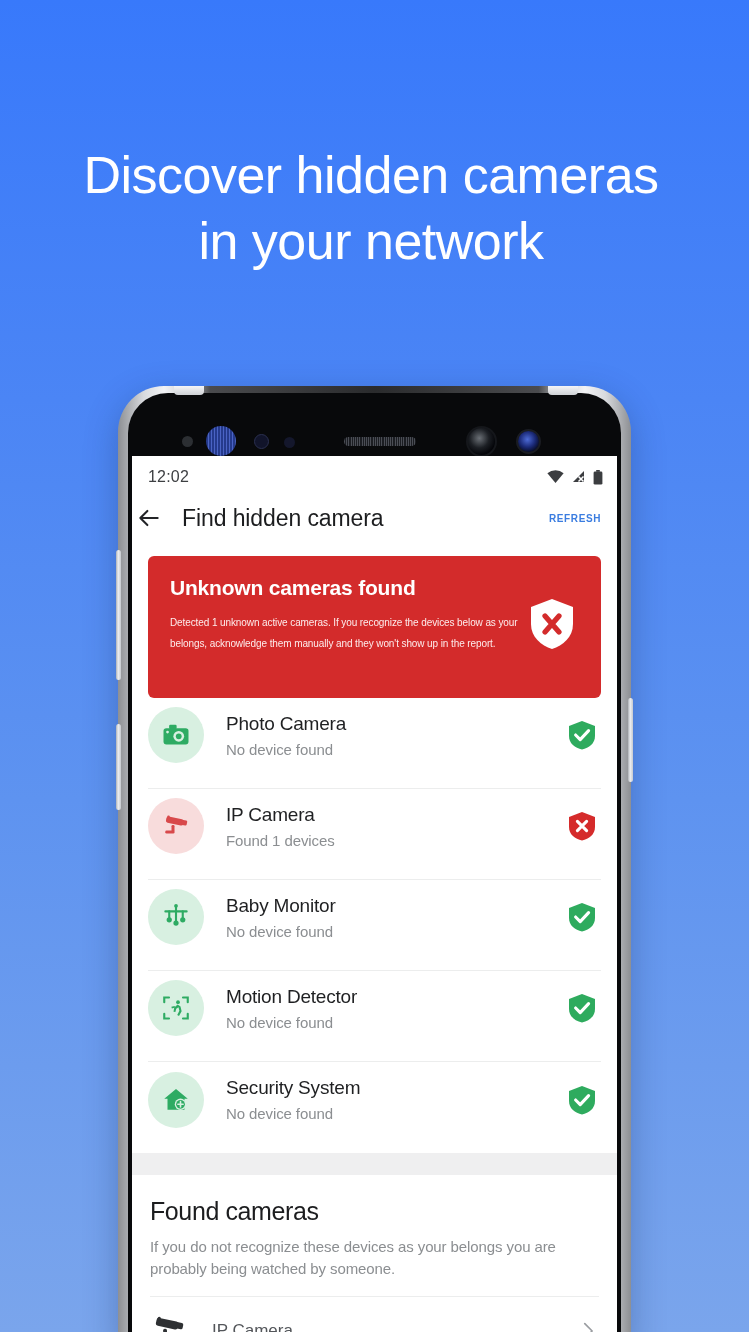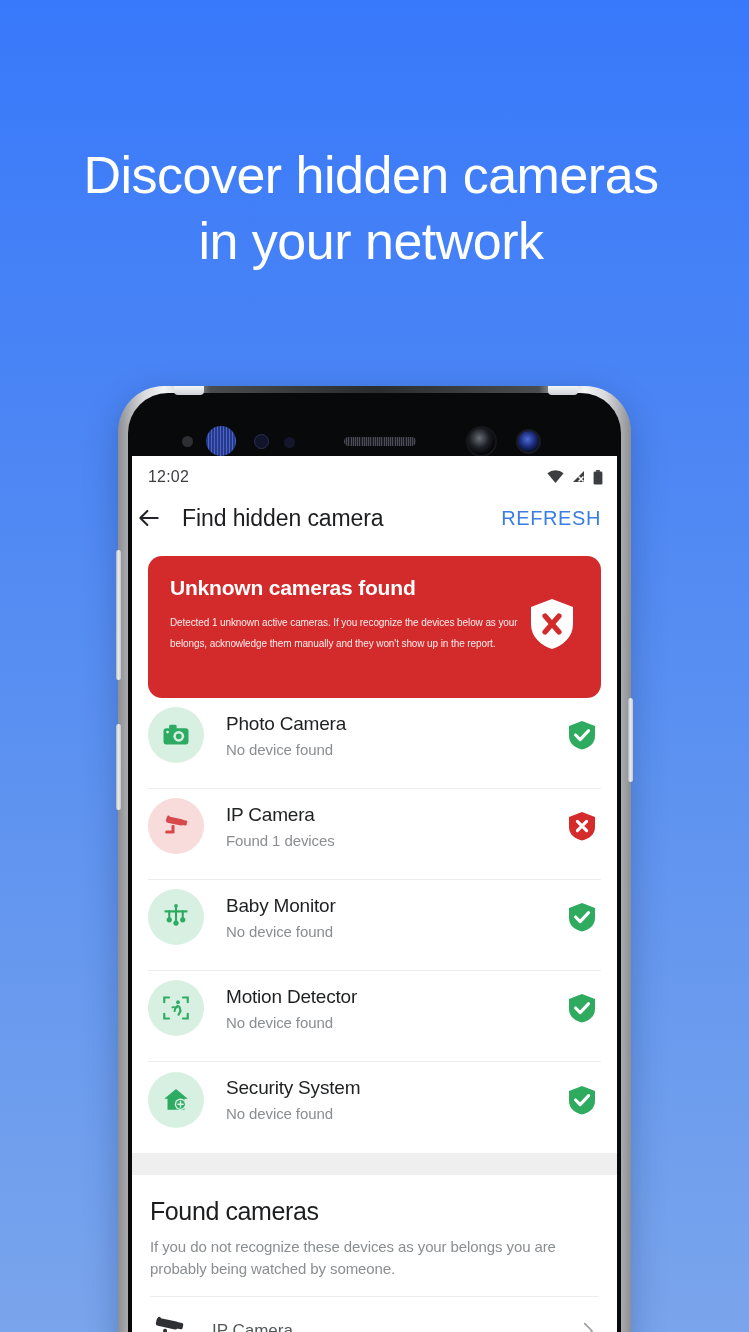--- a/index.html
+++ b/index.html
@@ -102,28 +102,28 @@
   .appbar {
     height: 56px; display: flex; align-items: center;
     padding: 0 16px 0 4px; background: #fff;
   }
   .back-arrow { width: 26px; height: 26px; flex: none; }
   .appbar-title {
     font-size: 23px; color: #1c1d1f; margin-left: 20px; flex: 1;
     letter-spacing: -.1px;
   }
   .appbar-action {
-    font-size: 20px; color: #3b7de0; letter-spacing: .6px; font-weight: 400;
+    font-size: 10px; color: #3b7de0; letter-spacing: .6px; font-weight: 700;
   }
 
   
   .alert {
     margin: 10px 16px 0 16px;
     background: #d32b2b;
-    border-radius: 14px;
+    border-radius: 6px;
     padding: 20px 20px 20px 22px;
     display: flex; align-items: flex-start; gap: 10px;
     min-height: 142px;
   }
   .alert-text { flex: 1; }
   .alert-title {
     color: #fff; font-size: 21px; font-weight: bold; letter-spacing: -.2px;
     margin-bottom: 12px;
   }
   .alert-body {

